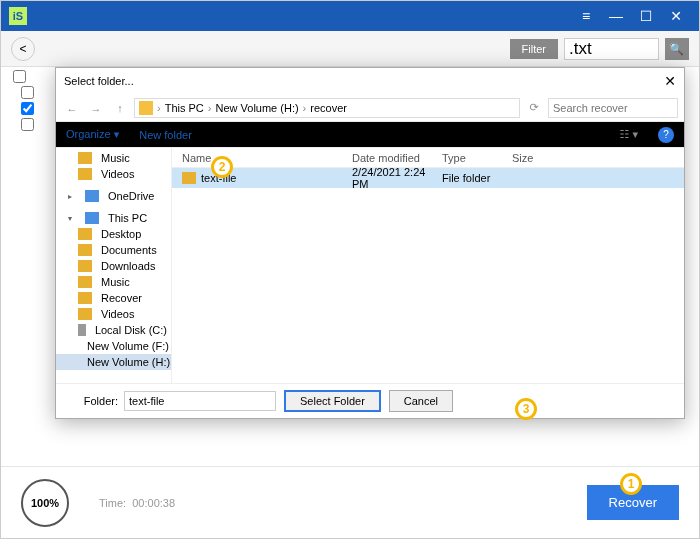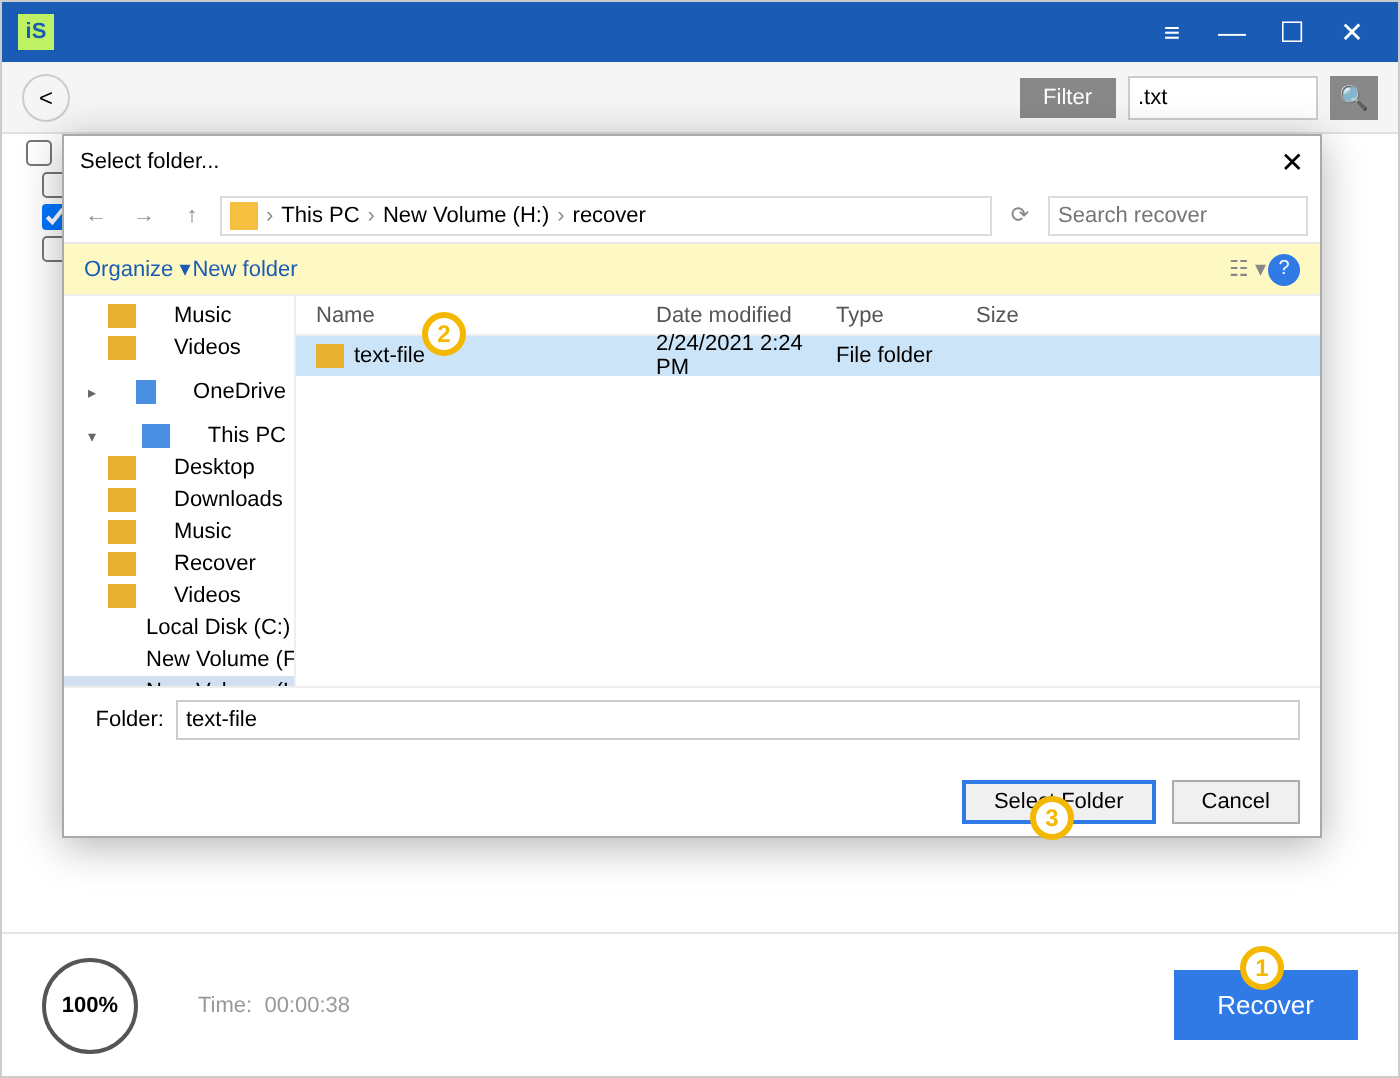--- a/index.html
+++ b/index.html
@@ -5,64 +5,64 @@
 *{margin:0;padding:0;box-sizing:border-box;font-family:"Segoe UI",Arial,sans-serif}
 body{background:#fff;width:700px;height:539px;overflow:hidden;position:relative;border:1px solid #ccc}
 .titlebar{background:#1a5cb5;color:#fff;height:30px;display:flex;align-items:center;padding:0 8px;font-size:13px}
 .logo-icon{width:18px;height:18px;background:#bef264;margin-right:8px;display:flex;align-items:center;justify-content:center;color:#1a5cb5;font-weight:bold;font-size:11px}
 .titlebar .spacer{flex:1}
 .titlebar .win-btn{width:30px;text-align:center;cursor:pointer;font-size:14px}
 .toolbar{background:#f5f5f5;height:36px;display:flex;align-items:center;padding:0 10px;gap:6px;border-bottom:1px solid #e0e0e0}
 .back-btn{width:24px;height:24px;border:1px solid #ccc;border-radius:50%;display:flex;align-items:center;justify-content:center;cursor:pointer;font-size:12px}
 .toolbar .spacer{flex:1}
 .filter-btn{background:#888;color:#fff;border:none;padding:4px 12px;font-size:11px;cursor:pointer}
-.filter-input{width:95px;height:22px;border:1px solid #ccc;padding:0 4px;font-size:11px}
+.filter-input{width:95px;height:22px;border:1px solid #ccc;padding:0 4px;font-size:17px}
 .search-btn{width:24px;height:22px;background:#888;color:#fff;border:none;cursor:pointer;font-size:12px}
 .main-area{position:relative;height:400px;background:#fff}
 .left-tree{position:absolute;left:0;top:0;width:40px;height:100%}
 .tree-cb{display:block;margin:3px 0 3px 12px}
 .footer{position:absolute;bottom:0;left:0;right:0;height:72px;border-top:1px solid #e5e5e5;display:flex;align-items:center;padding:0 20px;gap:15px;background:#fff}
 .progress-circle{width:48px;height:48px;border:2px solid #555;border-radius:50%;display:flex;align-items:center;justify-content:center;font-size:11px;font-weight:bold}
 .scan-status{font-size:14px;font-weight:bold}
 .time-label{font-size:11px;color:#999;margin-left:15px}
 .recover-btn{background:#2f7ae5;color:#fff;border:none;padding:10px 22px;font-size:13px;cursor:pointer;margin-left:auto}
-.dialog{position:absolute;left:30px;top:66px;width:630px;height:352px;background:#fff;border:1px solid #aaa;box-shadow:0 4px 20px rgba(0,0,0,0.3);display:flex;flex-direction:column}
+.dialog{position:absolute;left:54px;top:66px;width:630px;height:352px;background:#fff;border:1px solid #aaa;box-shadow:0 4px 20px rgba(0,0,0,0.3);display:flex;flex-direction:column}
 .dlg-title{height:26px;display:flex;align-items:center;padding:0 8px;font-size:11px}
 .dlg-title .close{margin-left:auto;cursor:pointer;font-size:14px}
 .dlg-nav{height:28px;display:flex;align-items:center;padding:0 6px;gap:4px;font-size:11px;border-bottom:1px solid #e8e8e8}
 .dlg-nav .nav-arrow{width:20px;text-align:center;color:#888;cursor:pointer}
 .breadcrumb{flex:1;border:1px solid #ddd;height:20px;display:flex;align-items:center;padding:0 4px;gap:4px;font-size:11px}
 .bc-icon{width:14px;height:14px;background:#f5c040}
 .bc-sep{color:#888}
 .nav-search{width:130px;height:20px;border:1px solid #ddd;padding:0 4px;font-size:11px}
-.dlg-toolbar{height:26px;display:flex;align-items:center;padding:0 10px;gap:1px;font-size:11px;background:#fef9c3;border-bottom:1px solid #eee}
+.dlg-toolbar{height:26px;display:flex;align-items:center;padding:0 10px;gap:20px;font-size:11px;background:#000000;border-bottom:1px solid #eee}
 .organize{color:#1a5cb5;cursor:pointer}
 .view-btn{margin-left:auto;color:#888;cursor:pointer}
 .help-btn{width:16px;height:16px;border-radius:50%;background:#2f7ae5;color:#fff;text-align:center;font-size:10px;line-height:16px;cursor:pointer}
 .dlg-body{flex:1;display:flex;overflow:hidden}
 .sidebar{width:116px;border-right:1px solid #eee;overflow-y:auto;font-size:11px;padding:2px 0}
-.sb-item{display:flex;align-items:center;padding:2px 4px 2px 12px;gap:19px;cursor:pointer;white-space:nowrap}
+.sb-item{display:flex;align-items:center;padding:2px 4px 2px 12px;gap:9px;cursor:pointer;white-space:nowrap}
 .sb-item.indent{padding-left:22px}
 .sb-item.sel{background:#d0e0f0}
 .sb-item .tri{width:8px;font-size:8px;color:#666}
 .sb-icon{width:14px;height:12px;display:inline-block}
 .ic-folder{background:#e8b030}
 .ic-drive{background:#999}
 .ic-cloud{background:#4a90e2}
 .ic-pc{background:#4a90e2}
 .file-pane{flex:1;display:flex;flex-direction:column}
 .col-headers{height:20px;display:flex;align-items:center;font-size:11px;color:#555;border-bottom:1px solid #eee;padding-left:10px}
 .col-name{width:170px}
 .col-date{width:90px}
 .col-type{width:70px}
 .col-size{width:60px}
 .file-row{height:20px;display:flex;align-items:center;font-size:11px;padding-left:10px}
 .file-row.sel{background:#cce4f7}
 .row-icon{width:14px;height:12px;background:#e8b030;margin-right:5px}
-.dlg-footer{padding:6px 10px;display:flex;flex-direction:column;gap:20px;border-top:1px solid #eee}
+.dlg-footer{padding:6px 22px;display:flex;flex-direction:row;gap:8px;border-top:1px solid #eee}
 .folder-row{display:flex;align-items:center;gap:6px;font-size:11px}
 .folder-row label{width:40px;text-align:right}
 .folder-input{flex:1;height:20px;border:1px solid #ccc;padding:0 4px;font-size:11px}
 .btn-row{display:flex;justify-content:flex-end;gap:8px}
 .dlg-btn{padding:3px 14px;font-size:11px;border:1px solid #aaa;background:#f0f0f0;cursor:pointer}
 .dlg-btn.primary{border:2px solid #2f7ae5}
 .callout{position:absolute;width:22px;height:22px;border:3px solid #f5b800;border-radius:50%;background:#fff;color:#f5b800;font-weight:bold;display:flex;align-items:center;justify-content:center;font-size:12px;z-index:100}
 </style>
 </head>
 <body>
@@ -144,20 +144,24 @@
         </div>
         <div style="height: 6px;"></div>
         <div class="sb-item">
           <span class="tri">▾</span>
           <span class="sb-icon ic-pc"></span>
           <span>This PC</span>
         </div>
         <div class="sb-item indent">
           <span class="sb-icon ic-folder"></span>
           <span>Desktop</span>
+        </div>
+        <div class="sb-item indent">
+          <span class="sb-icon ic-folder"></span>
+          <span>Documents</span>
         </div>
         <div class="sb-item indent">
           <span class="sb-icon ic-folder"></span>
           <span>Downloads</span>
         </div>
         <div class="sb-item indent">
           <span class="sb-icon ic-folder"></span>
           <span>Music</span>
         </div>
         <div class="sb-item indent">

